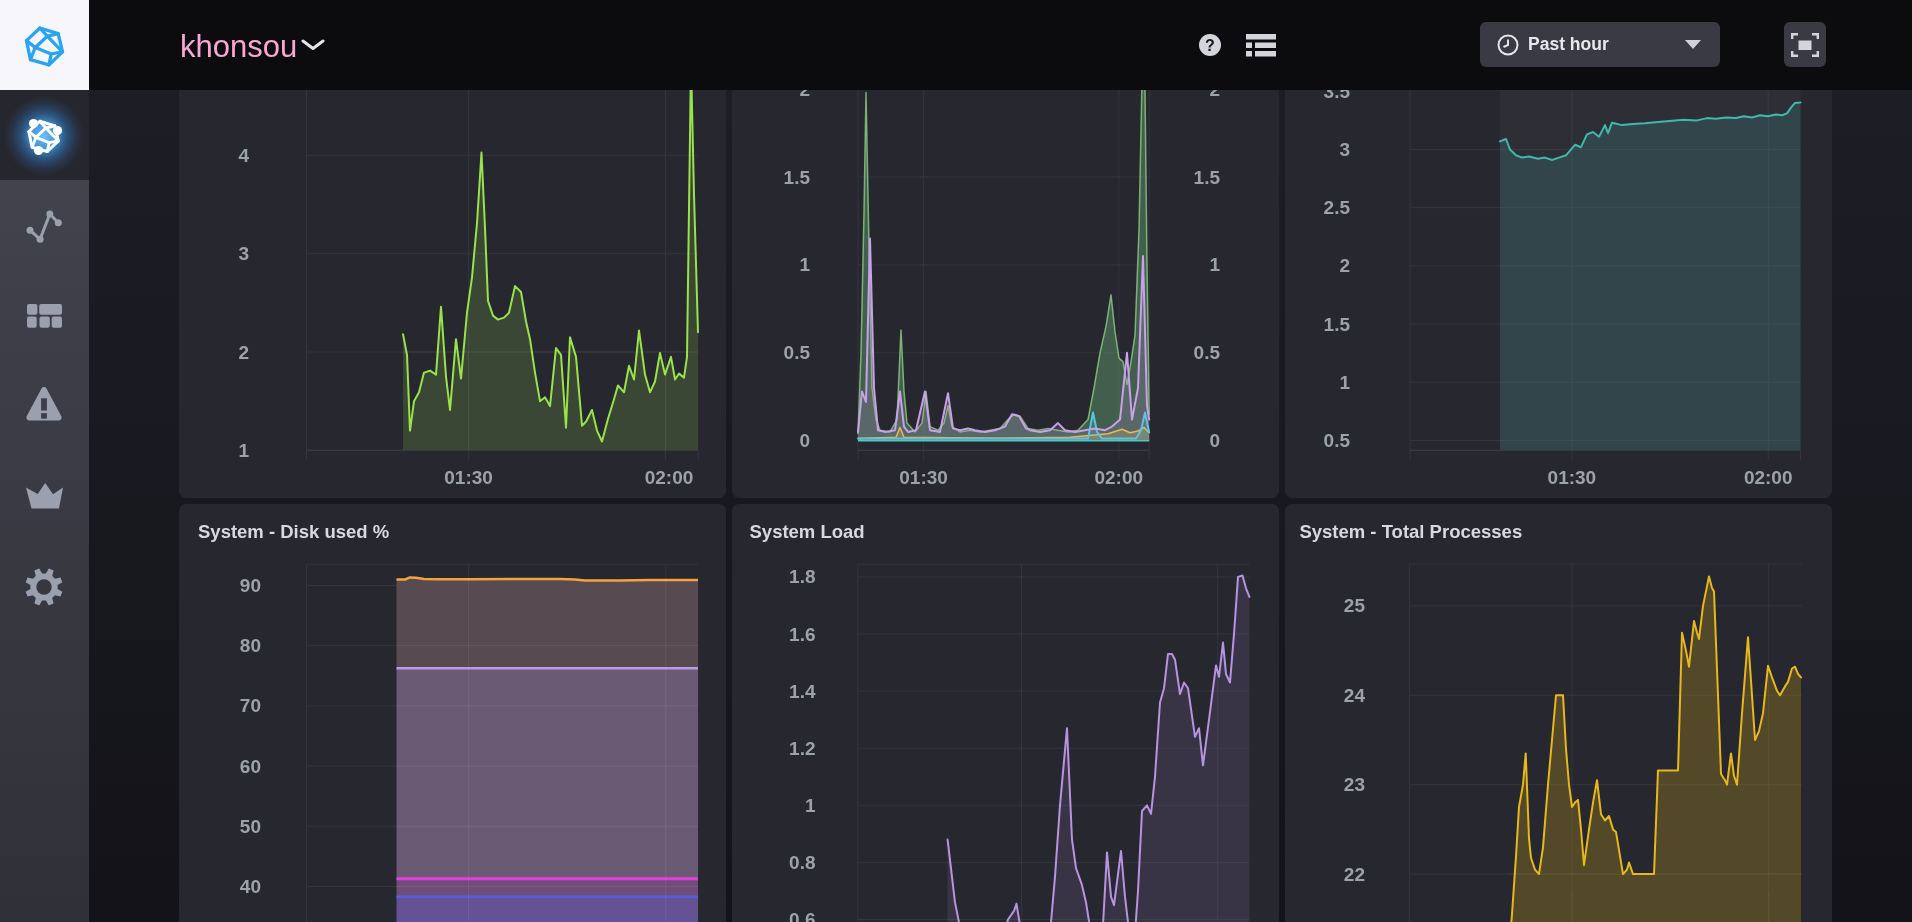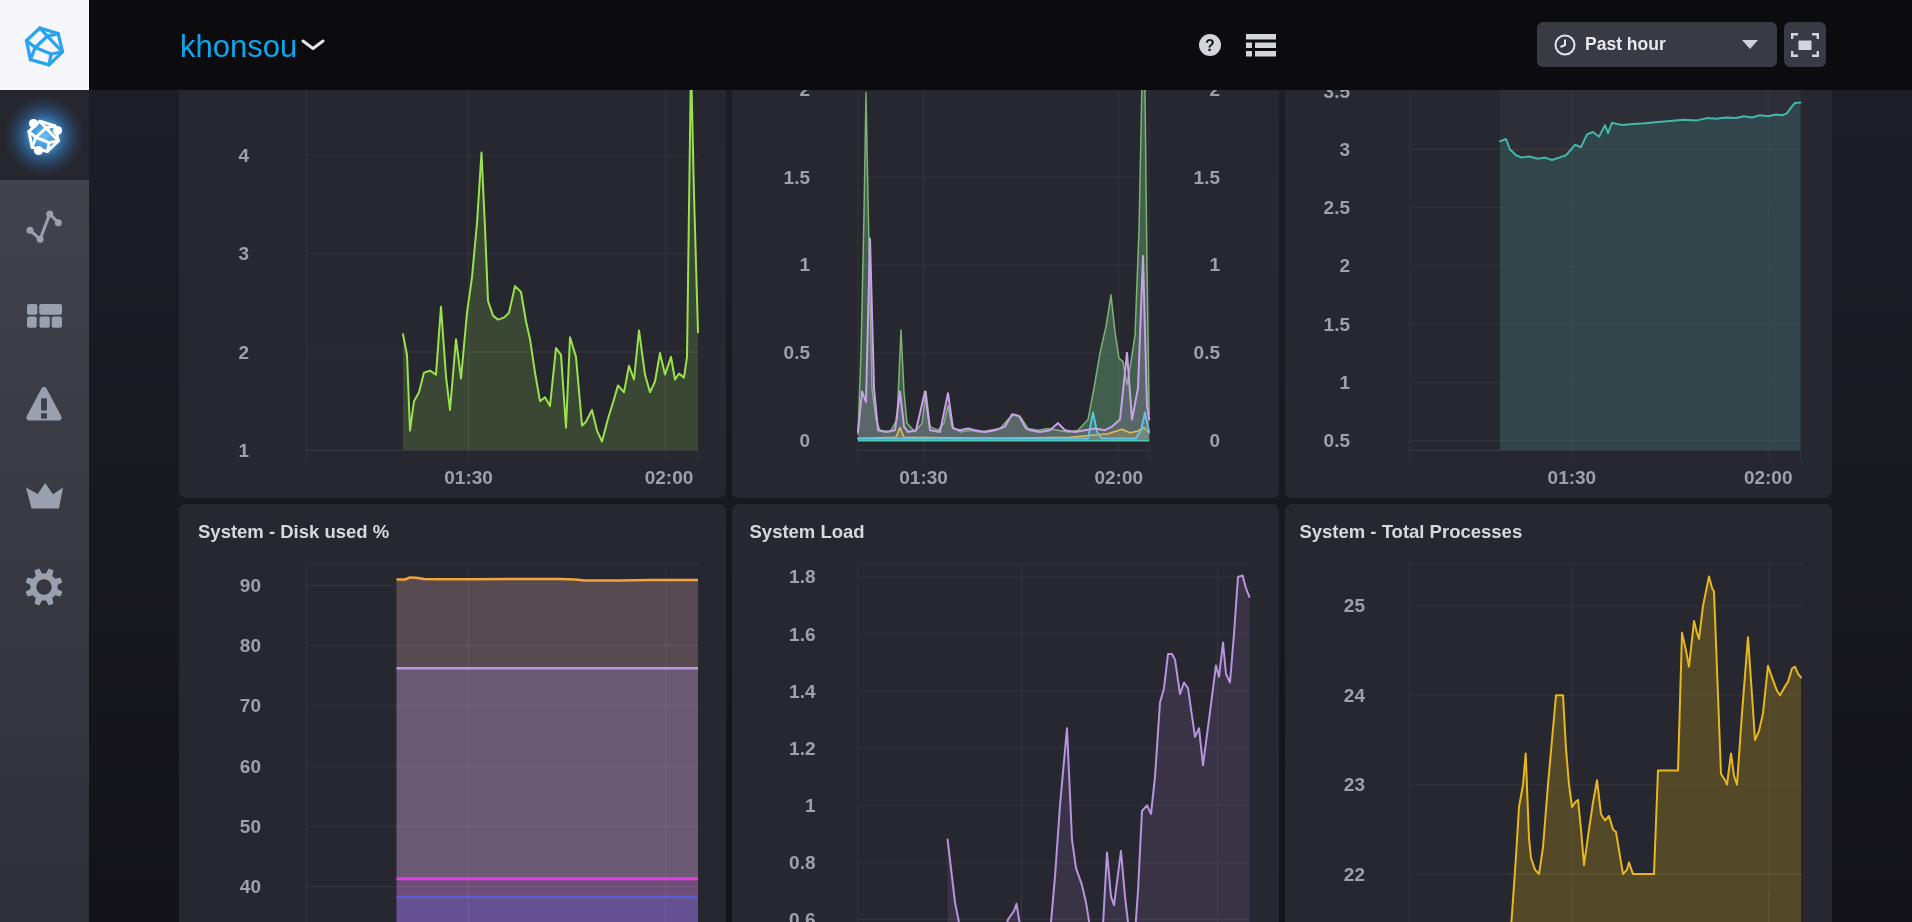--- a/index.html
+++ b/index.html
@@ -243,35 +243,35 @@
 <polygon points="16.9,4.0 35.2,9.6 39.5,27.9 26.0,40.9 7.4,35.7 3.5,16.6"></polygon>
 <polyline points="16.9,4.0 24.3,12.2 35.2,9.6"></polyline>
 <polyline points="24.3,12.2 39.5,27.9"></polyline>
 <polyline points="24.3,12.2 12.2,23.5 3.5,16.6"></polyline>
 <polyline points="12.2,23.5 7.4,35.7"></polyline>
 <polyline points="12.2,23.5 28.2,30.0 39.5,27.9"></polyline>
 <polyline points="28.2,30.0 26.0,40.9"></polyline>
 </g>
         </svg>
       </div>
-      <div style="position:absolute;left:180px;top:29px;color:#0ea5e9;font-size:31px;text-align:center;">khonsou</div>
+      <div style="position:absolute;left:180px;top:29px;color:#f9a8d4;font-size:31px;text-align:center;">khonsou</div>
       <svg width="24" height="12" viewBox="0 0 24 12" style="position:absolute;left:301px;top:39px">
 <polyline points="2,2 12,9.5 22,2" stroke="#e4e5e7" stroke-width="3" fill="none" stroke-linecap="round" stroke-linejoin="round"></polyline>
       </svg>
       <div style="position:absolute;left:1199px;top:34px;width:22px;height:22px;border-radius:50%;background:#d3d5db;color:#16161a;font-weight:700;font-size:16px;text-align:center;line-height:23px">?</div>
       <svg width="30" height="23" viewBox="0 0 30 23" style="position:absolute;left:1246px;top:34px">
 <g fill="#d3d5db">
           <rect x="0" y="0" width="30" height="5.5"></rect>
 <rect x="0" y="8.5" width="6" height="5.5"></rect>
           <rect x="9" y="8.5" width="21" height="5.5"></rect>
 <rect x="0" y="17" width="6" height="5.5"></rect>
           <rect x="9" y="17" width="21" height="5.5"></rect>
         </g>
       </svg>
-      <div class="btn" style="left:1537px;top:22px;width:240px;height:45px">
+      <div class="btn" style="left:1480px;top:22px;width:240px;height:45px">
 <svg width="22" height="22" viewBox="0 0 22 22" style="margin-left:17px">
 <circle cx="11" cy="11" r="9.5" stroke="#e4e5e8" stroke-width="2" fill="none"></circle>
 <polyline points="11,5.5 11,11 6.5,13" stroke="#e4e5e8" stroke-width="2" fill="none"></polyline>
         </svg>
 <span style="margin-left:9px">Past hour</span>
 <svg width="16" height="9" viewBox="0 0 16 9" style="position:absolute;right:19px">
           <polygon points="0,0 16,0 8,9" fill="#cfd2d6"></polygon>
         </svg>
 </div>
       <div class="btn" style="left:1784px;top:22px;width:42px;height:45px">

